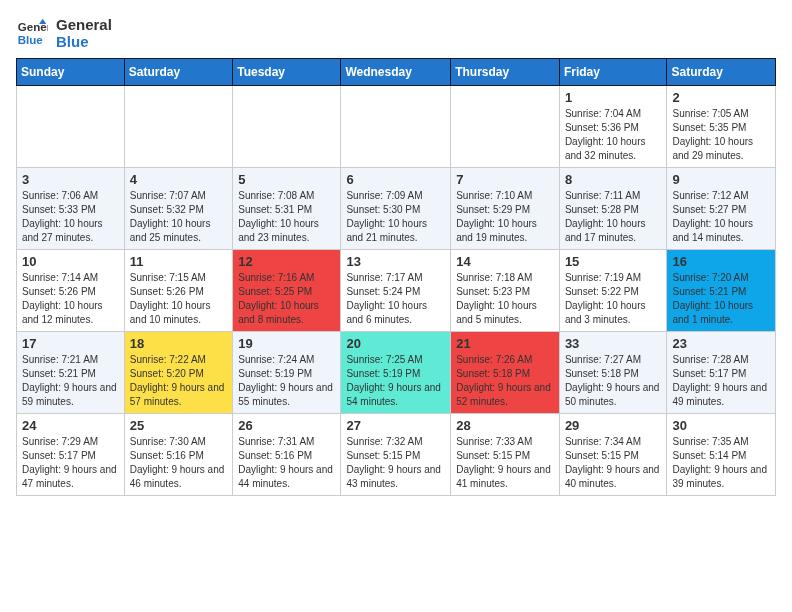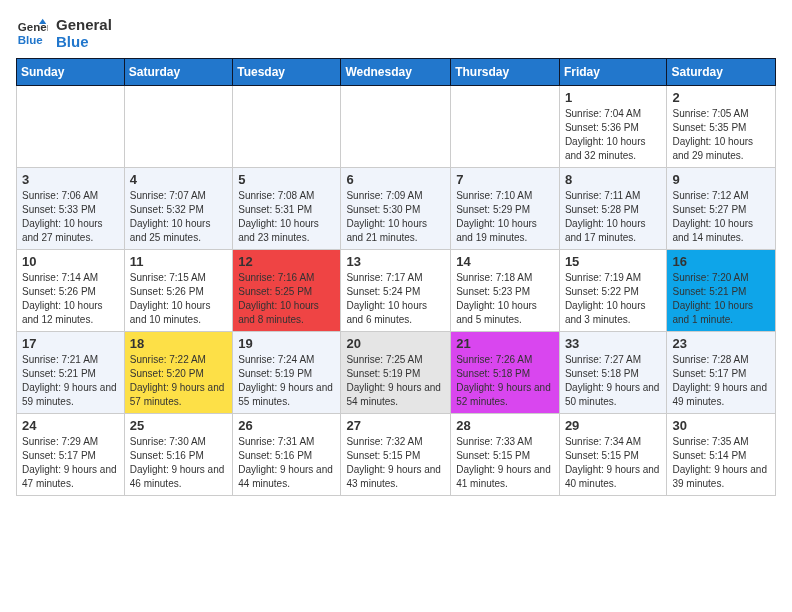--- a/index.html
+++ b/index.html
@@ -198,25 +198,25 @@
           <div class="day-info">Sunrise: 7:21 AM<br>Sunset: 5:21 PM<br>Daylight: 9 hours and 59 minutes.</div>
         </td>
         <td style="background: #fde047;">
           <span class="day-num">18</span>
           <div class="day-info">Sunrise: 7:22 AM<br>Sunset: 5:20 PM<br>Daylight: 9 hours and 57 minutes.</div>
         </td>
         <td style="background: rgb(240, 244, 251);">
           <span class="day-num">19</span>
           <div class="day-info">Sunrise: 7:24 AM<br>Sunset: 5:19 PM<br>Daylight: 9 hours and 55 minutes.</div>
         </td>
-        <td style="background: #e5e5e5;">
+        <td style="background: #5eead4;">
           <span class="day-num">20</span>
           <div class="day-info">Sunrise: 7:25 AM<br>Sunset: 5:19 PM<br>Daylight: 9 hours and 54 minutes.</div>
         </td>
-        <td style="background: #d946ef;">
+        <td style="background: #ef4444;">
           <span class="day-num">21</span>
           <div class="day-info">Sunrise: 7:26 AM<br>Sunset: 5:18 PM<br>Daylight: 9 hours and 52 minutes.</div>
         </td>
         <td style="background: rgb(240, 244, 251);">
           <span class="day-num">33</span>
           <div class="day-info">Sunrise: 7:27 AM<br>Sunset: 5:18 PM<br>Daylight: 9 hours and 50 minutes.</div>
         </td>
         <td style="background: rgb(240, 244, 251);">
           <span class="day-num">23</span>
           <div class="day-info">Sunrise: 7:28 AM<br>Sunset: 5:17 PM<br>Daylight: 9 hours and 49 minutes.</div>

